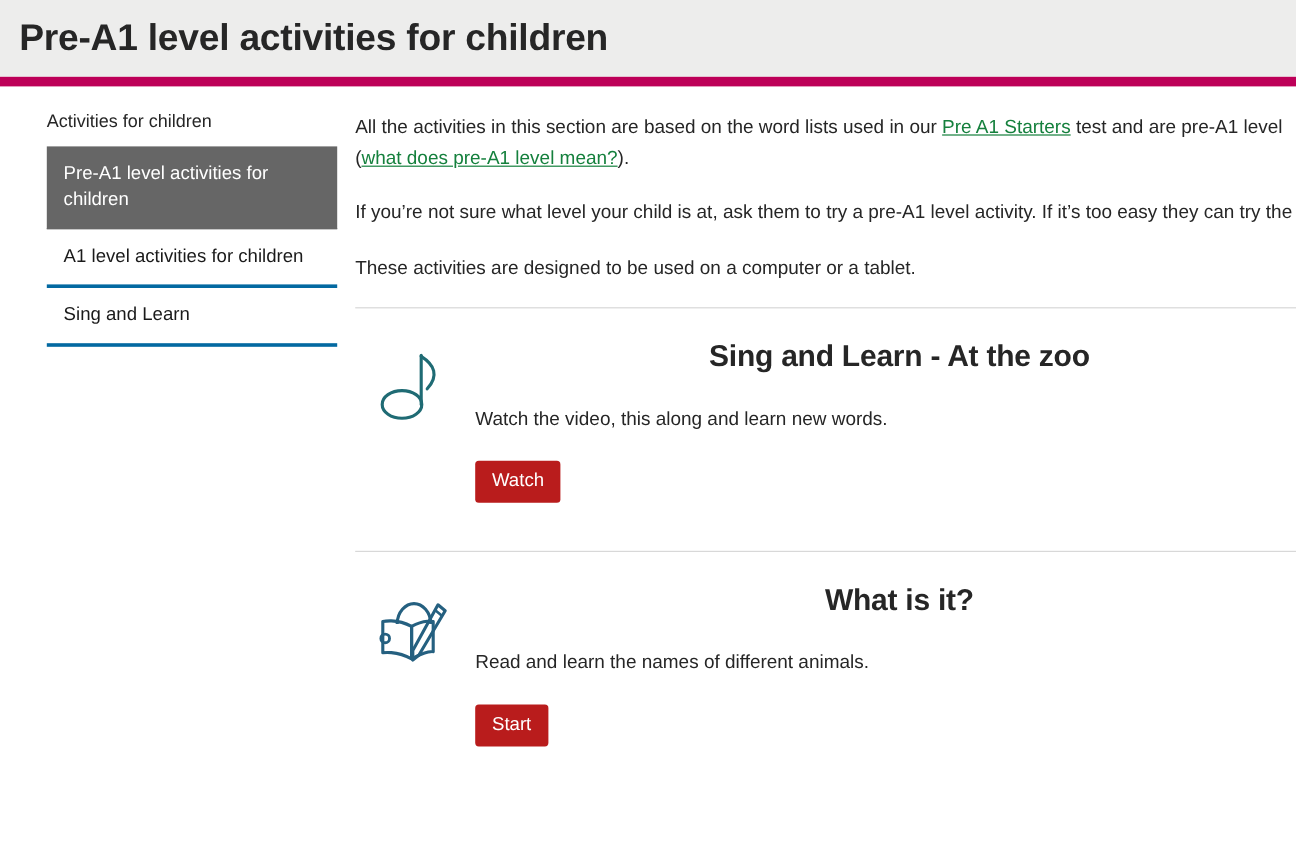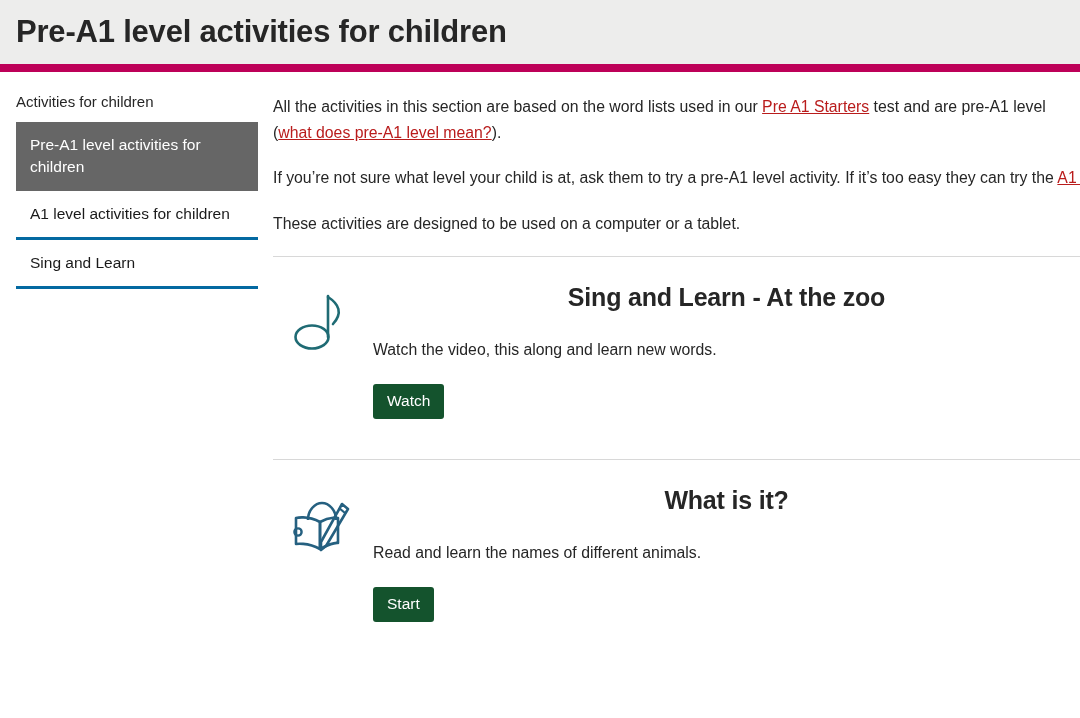--- a/index.html
+++ b/index.html
@@ -34,20 +34,21 @@
     height: 8px;
     background: #bd0058;
     width: 100%;
   }
 
   
   .layout {
     display: flex;
     align-items: flex-start;
     width: 1044px;
+    padding-left: 23px;
   }
 
   
   .sidebar {
     width: 258px;
     flex: 0 0 258px;
     padding-top: 20px;
   }
   .sidebar-heading {
     font-size: 15px;
@@ -86,21 +87,21 @@
     line-height: 1.62;
     margin: 0 0 20px 0;
     color: #262626;
     white-space: nowrap;
   }
   .intro p.wrap {
     white-space: normal;
     width: 790px;
   }
   .intro a {
-    color: #b91c1c;
+    color: #15803d;
   }
 
   .divider {
     height: 1px;
     background: #d8d8d8;
     width: 807px;
     margin: 6px 0 0 0;
   }
 
   
@@ -130,21 +131,21 @@
     text-align: center;
   }
   .activity-desc {
     font-size: 15.8px;
     line-height: 1.5;
     color: #262626;
     margin: 0 0 22px 0;
   }
   .activity-btn {
     display: inline-block;
-    background: #14532d;
+    background: #b91c1c;
     color: #ffffff;
     font-size: 15.5px;
     font-family: "Liberation Sans", sans-serif;
     border: none;
     border-radius: 3px;
     padding: 8px 14px 9px 14px;
     cursor: pointer;
     line-height: 1.2;
     text-align: center;
   }

